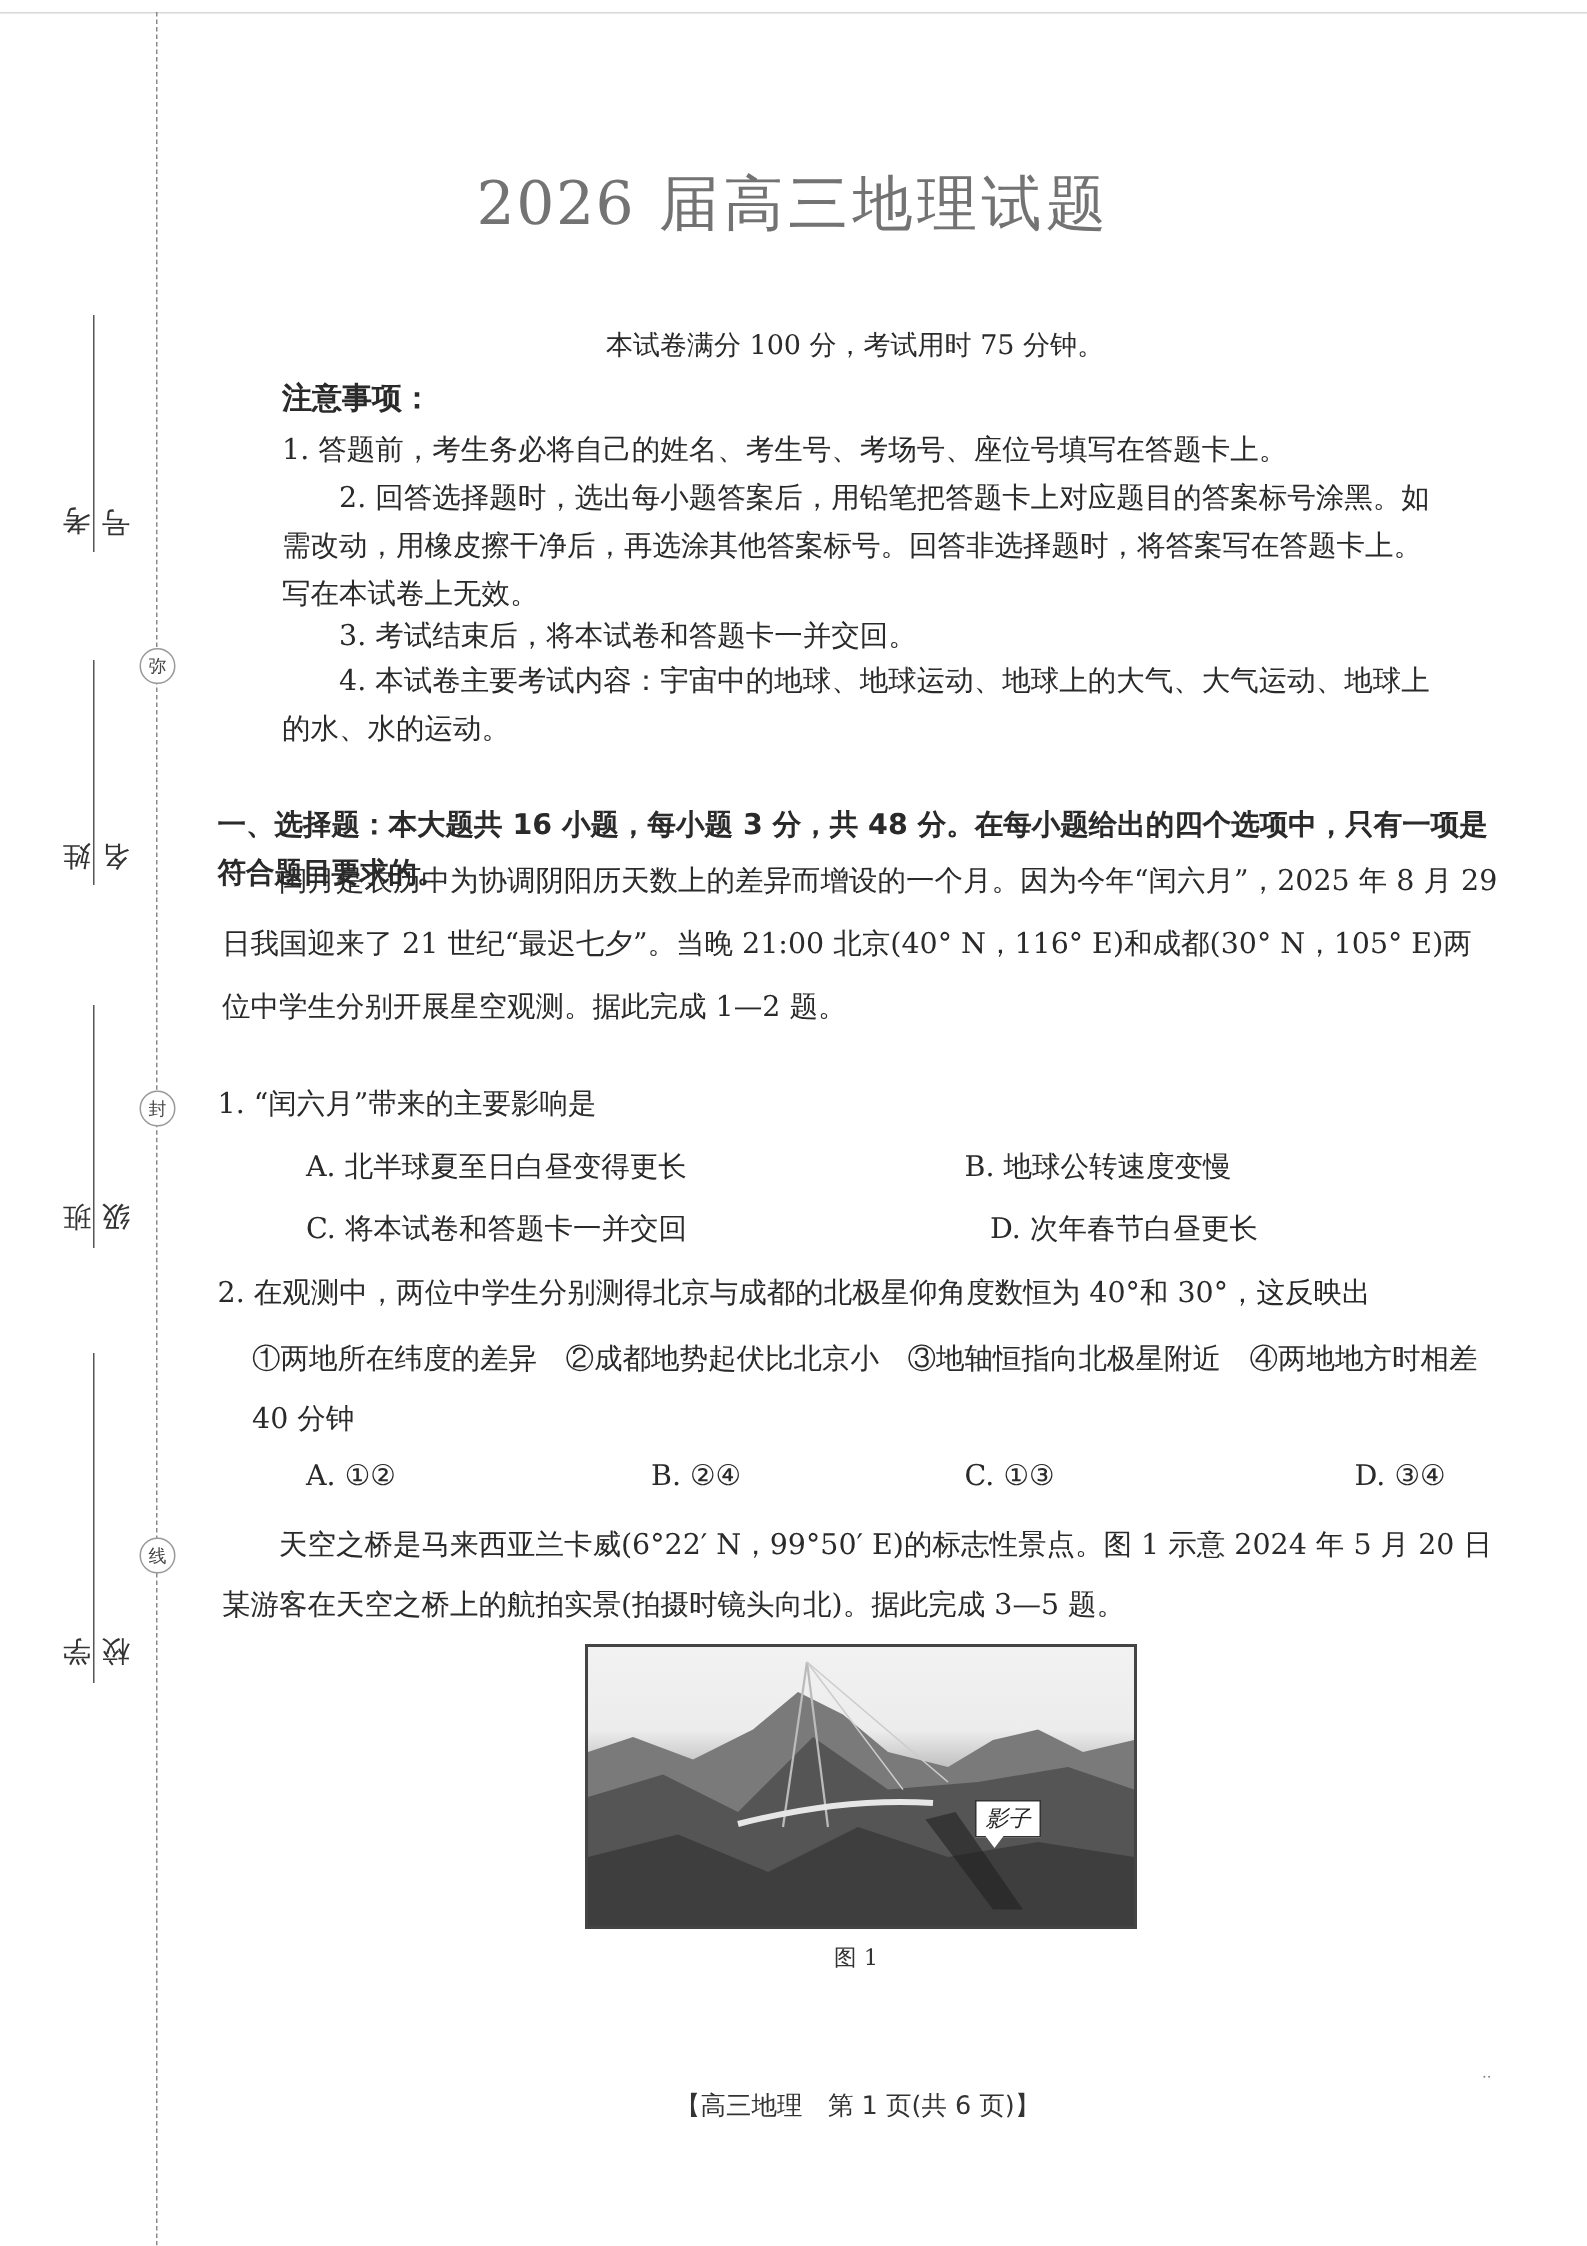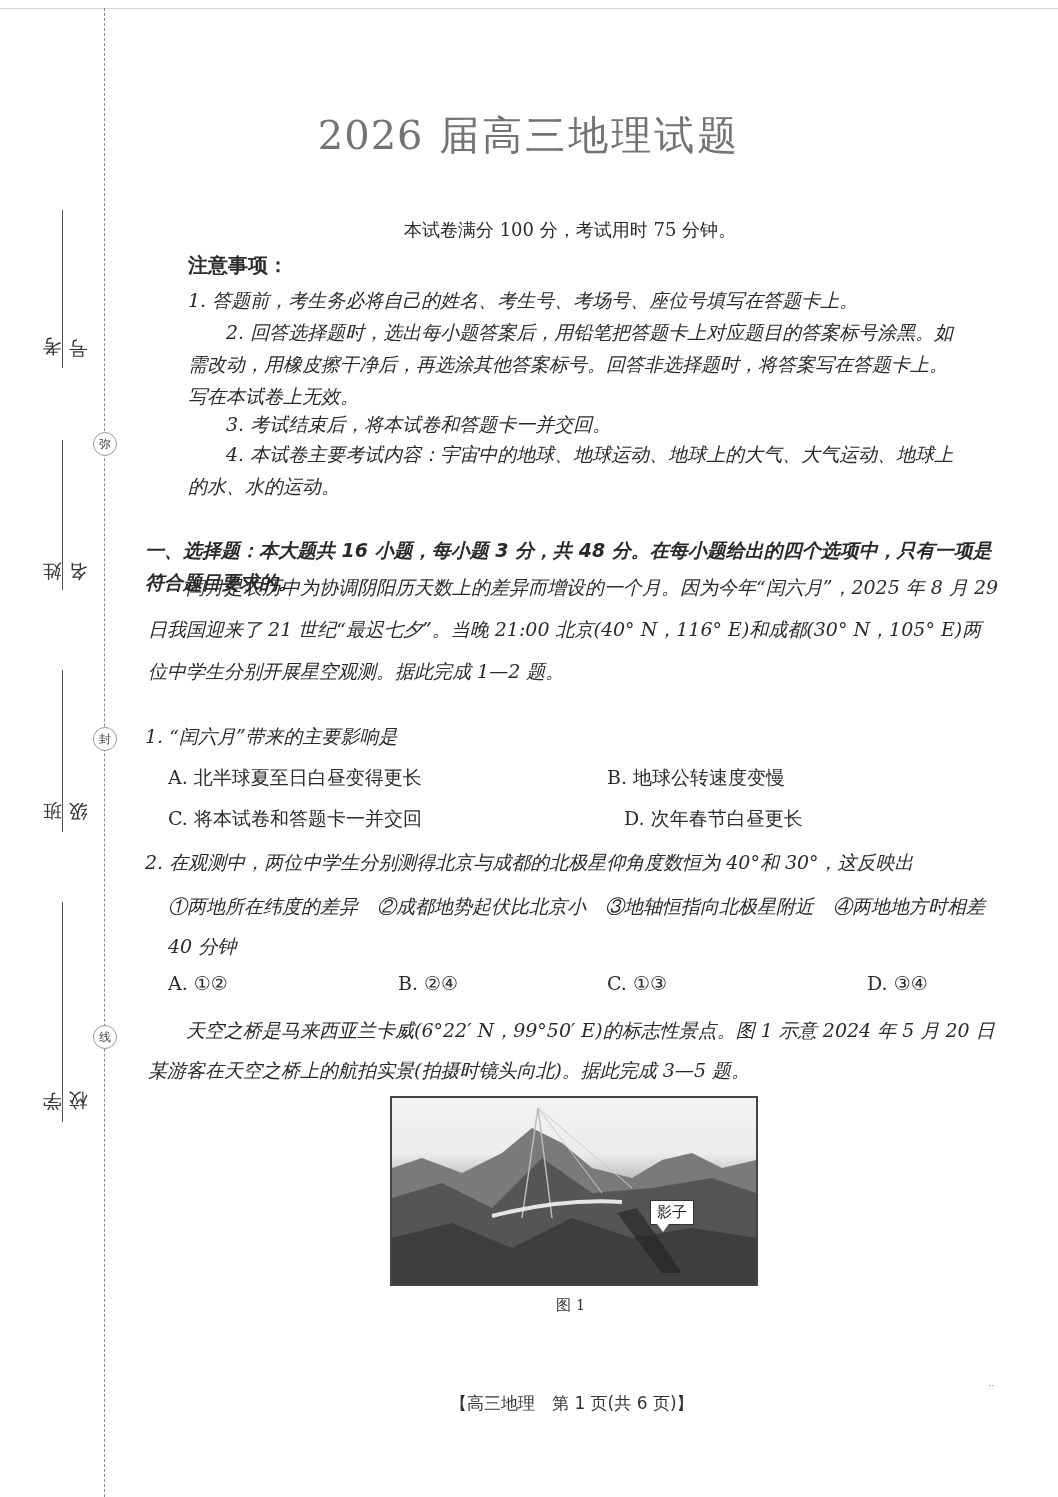--- a/index.html
+++ b/index.html
@@ -21,32 +21,32 @@
   }
   .side-line { position: absolute; left: 24px; width: 1px; background: #555; }
 
   .title {
     position: absolute; left: 0; width: 1058px; top: 108px; text-align: center;
     font-size: 40px; font-family: "DejaVu Sans", sans-serif; color: #737373; letter-spacing: 3px;
   }
   .title .year { font-family: "DejaVu Serif", serif; font-weight: normal; letter-spacing: 1px; }
   .subtitle { position: absolute; left: 0; width: 1140px; top: 218px; text-align: center; font-size: 18px; }
   .notice-head { position: absolute; left: 188px; top: 252px; font-size: 20px; font-weight: bold; font-family: "DejaVu Sans", sans-serif; }
-  .block { position: absolute; font-size: 19px; line-height: 32px; font-style: italic; }
+  .block { position: absolute; font-size: 19px; line-height: 32px; }
   .indent { text-indent: 38px; }
   .section-head { font-family: "DejaVu Sans", sans-serif; font-weight: bold; font-size: 19px; }
-  .option-row { position: absolute; font-size: 19px; }
+  .option-row { position: absolute; font-size: 19px; margin-left: 36px; }
   .figure {
     position: absolute; left: 390px; top: 1096px; width: 364px; height: 186px; border: 2px solid #444;
     overflow: hidden; background: linear-gradient(#f2f2f2 0%, #ececec 30%, #9a9a9a 55%, #5a5a5a 100%);
   }
   .figure-caption { position: absolute; left: 556px; top: 1296px; font-size: 15px; color: #333; }
   .shadow-label {
     position: absolute; left: 258px; top: 102px; background: #fff; border: 1px solid #333; padding: 2px 6px;
-    font-size: 15px; color: #222; font-family: "DejaVu Sans", sans-serif;
+    font-size: 15px; color: #222; font-family: "DejaVu Sans", sans-serif; font-style: italic;
   }
   .shadow-label:after {
     content: ""; position: absolute; left: 6px; bottom: -8px; width: 0; height: 0;
     border-left: 6px solid transparent; border-right: 6px solid transparent; border-top: 8px solid #fff;
   }
   .footer { position: absolute; left: 450px; top: 1392px; font-size: 17px; color: #333; font-family: "DejaVu Sans", sans-serif; text-align: center; }
   .corner-dots { position: absolute; left: 988px; top: 1380px; font-size: 10px; color: #888; }
 </style>
 </head>
 <body>

